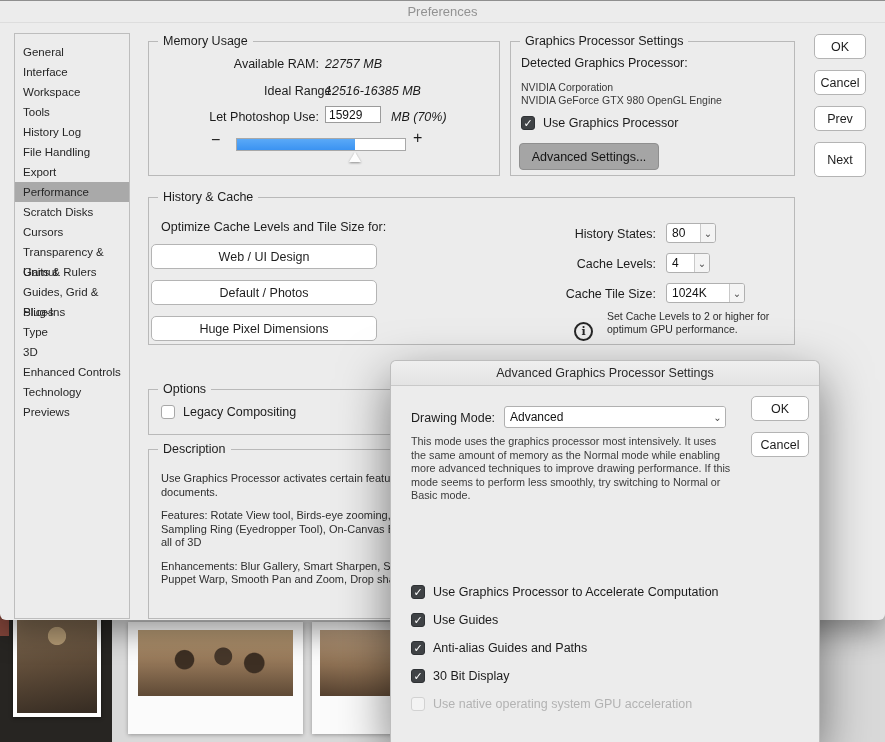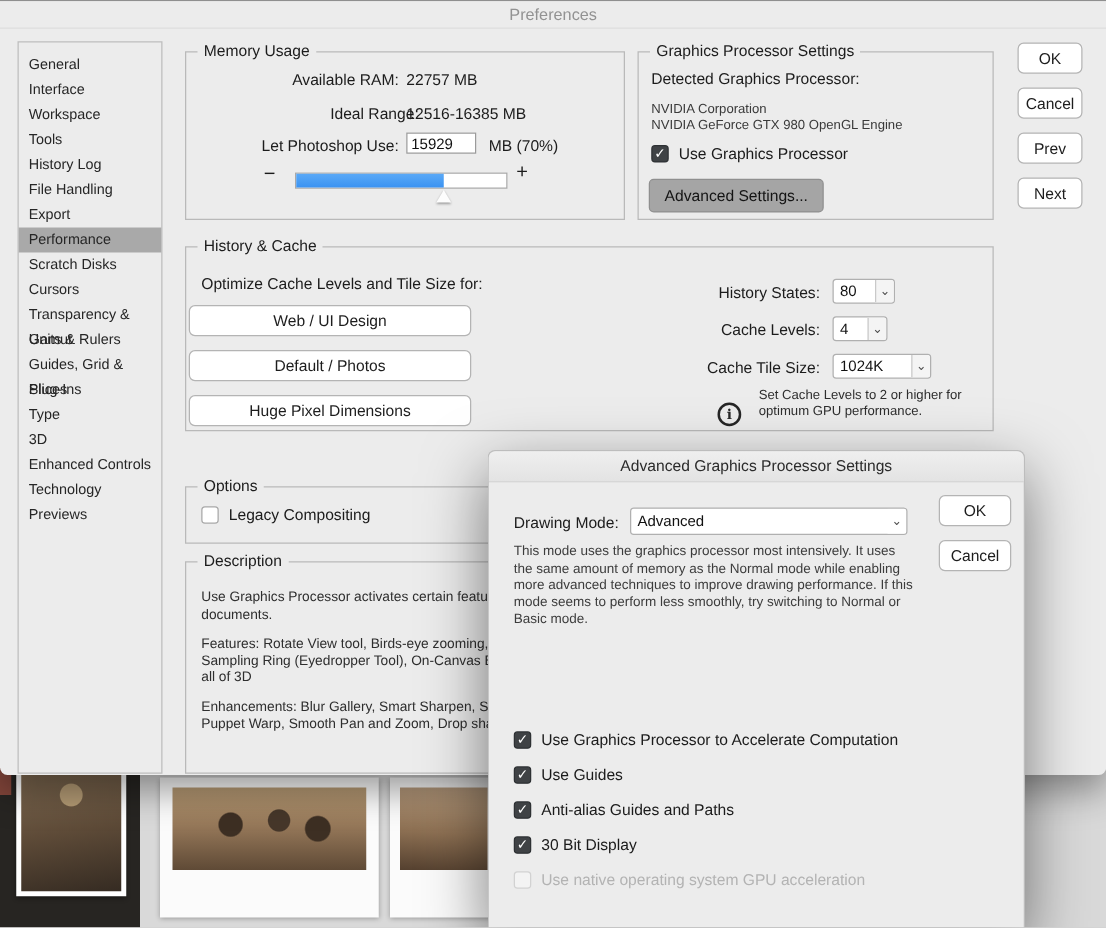--- a/index.html
+++ b/index.html
@@ -31,21 +31,21 @@
   .sidebar { position:absolute; left:14px; top:32px; width:116px; height:586px;
              border:1px solid #bdbdbd; background:#ececec; padding-top:8px; }
   .side-item { height:20px; line-height:20px; padding-left:8px; font-size:11.5px; color:#262626; cursor:default; }
   .side-item.selected { background:#a9a9a9; }
 
   .group { position:absolute; border:1px solid #b9b9b9; }
   .group-title { position:absolute; top:-8px; left:9px; background:#ececec; padding:0 5px;
                  font-size:12.5px; color:#1c1c1c; white-space:nowrap; }
 
   .lbl { font-size:12.5px; color:#1c1c1c; white-space:nowrap; }
-  .val { font-size:12.5px; color:#1c1c1c; white-space:nowrap; }
+  .val { font-size:12.5px; color:#1c1c1c; white-space:nowrap;font-style:italic; }
   .small { font-size:10.5px; color:#3a3a3a; white-space:nowrap; }
   .r { text-align:right; }
 
   .txtinput { border:1px solid #9b9b9b; background:#fff; font-family:"Liberation Sans",sans-serif;
               font-size:12px; padding:1px 3px; width:56px; height:17px; color:#111; }
 
   .btn { background:#ffffff; border:1px solid #b4b4b4; border-radius:5px; font-size:12.5px;
          color:#1d1d1d; text-align:center; display:flex; align-items:center; justify-content:center;
          cursor:default; }
   .btn-dark { background:#a5a5a5; border:1px solid #8f8f8f; border-radius:4px; font-size:12.5px;
@@ -157,21 +157,21 @@
       <div class="abs cbrow" style="left:10px;top:74px;">
         <span class="cb checked"></span>
         <span class="cblabel">Use Graphics Processor</span>
       </div>
       <div class="abs btn-dark" style="left:8px;top:101px;width:140px;height:27px;">Advanced Settings...</div>
     </div>
 
     <div class="abs btn" style="left:814px;top:33px;width:52px;height:25px;">OK</div>
     <div class="abs btn" style="left:814px;top:69px;width:52px;height:25px;">Cancel</div>
     <div class="abs btn" style="left:814px;top:105px;width:52px;height:25px;">Prev</div>
-    <div class="abs btn" style="left:814px;top:141px;width:52px;height:25px;">Next</div>
+    <div class="abs btn" style="left:814px;top:141px;width:52px;height:35px;">Next</div>
 
     <div class="group" style="left:148px;top:196px;width:647px;height:148px;">
       <span class="group-title">History &amp; Cache</span>
       <span class="abs lbl" style="left:12px;top:22px;">Optimize Cache Levels and Tile Size for:</span>
       <div class="abs btn" style="left:2px;top:82px;width:226px;height:25px;">Default / Photos</div>
       <div class="abs btn" style="left:2px;top:46px;width:226px;height:25px;">Web / UI Design</div>
       <div class="abs btn" style="left:2px;top:118px;width:226px;height:25px;">Huge Pixel Dimensions</div>
 
       <span class="abs lbl r" style="left:330px;top:29px;width:177px;">History States:</span>
       <div class="abs dd" style="left:517px;top:25px;width:50px;height:20px;">

